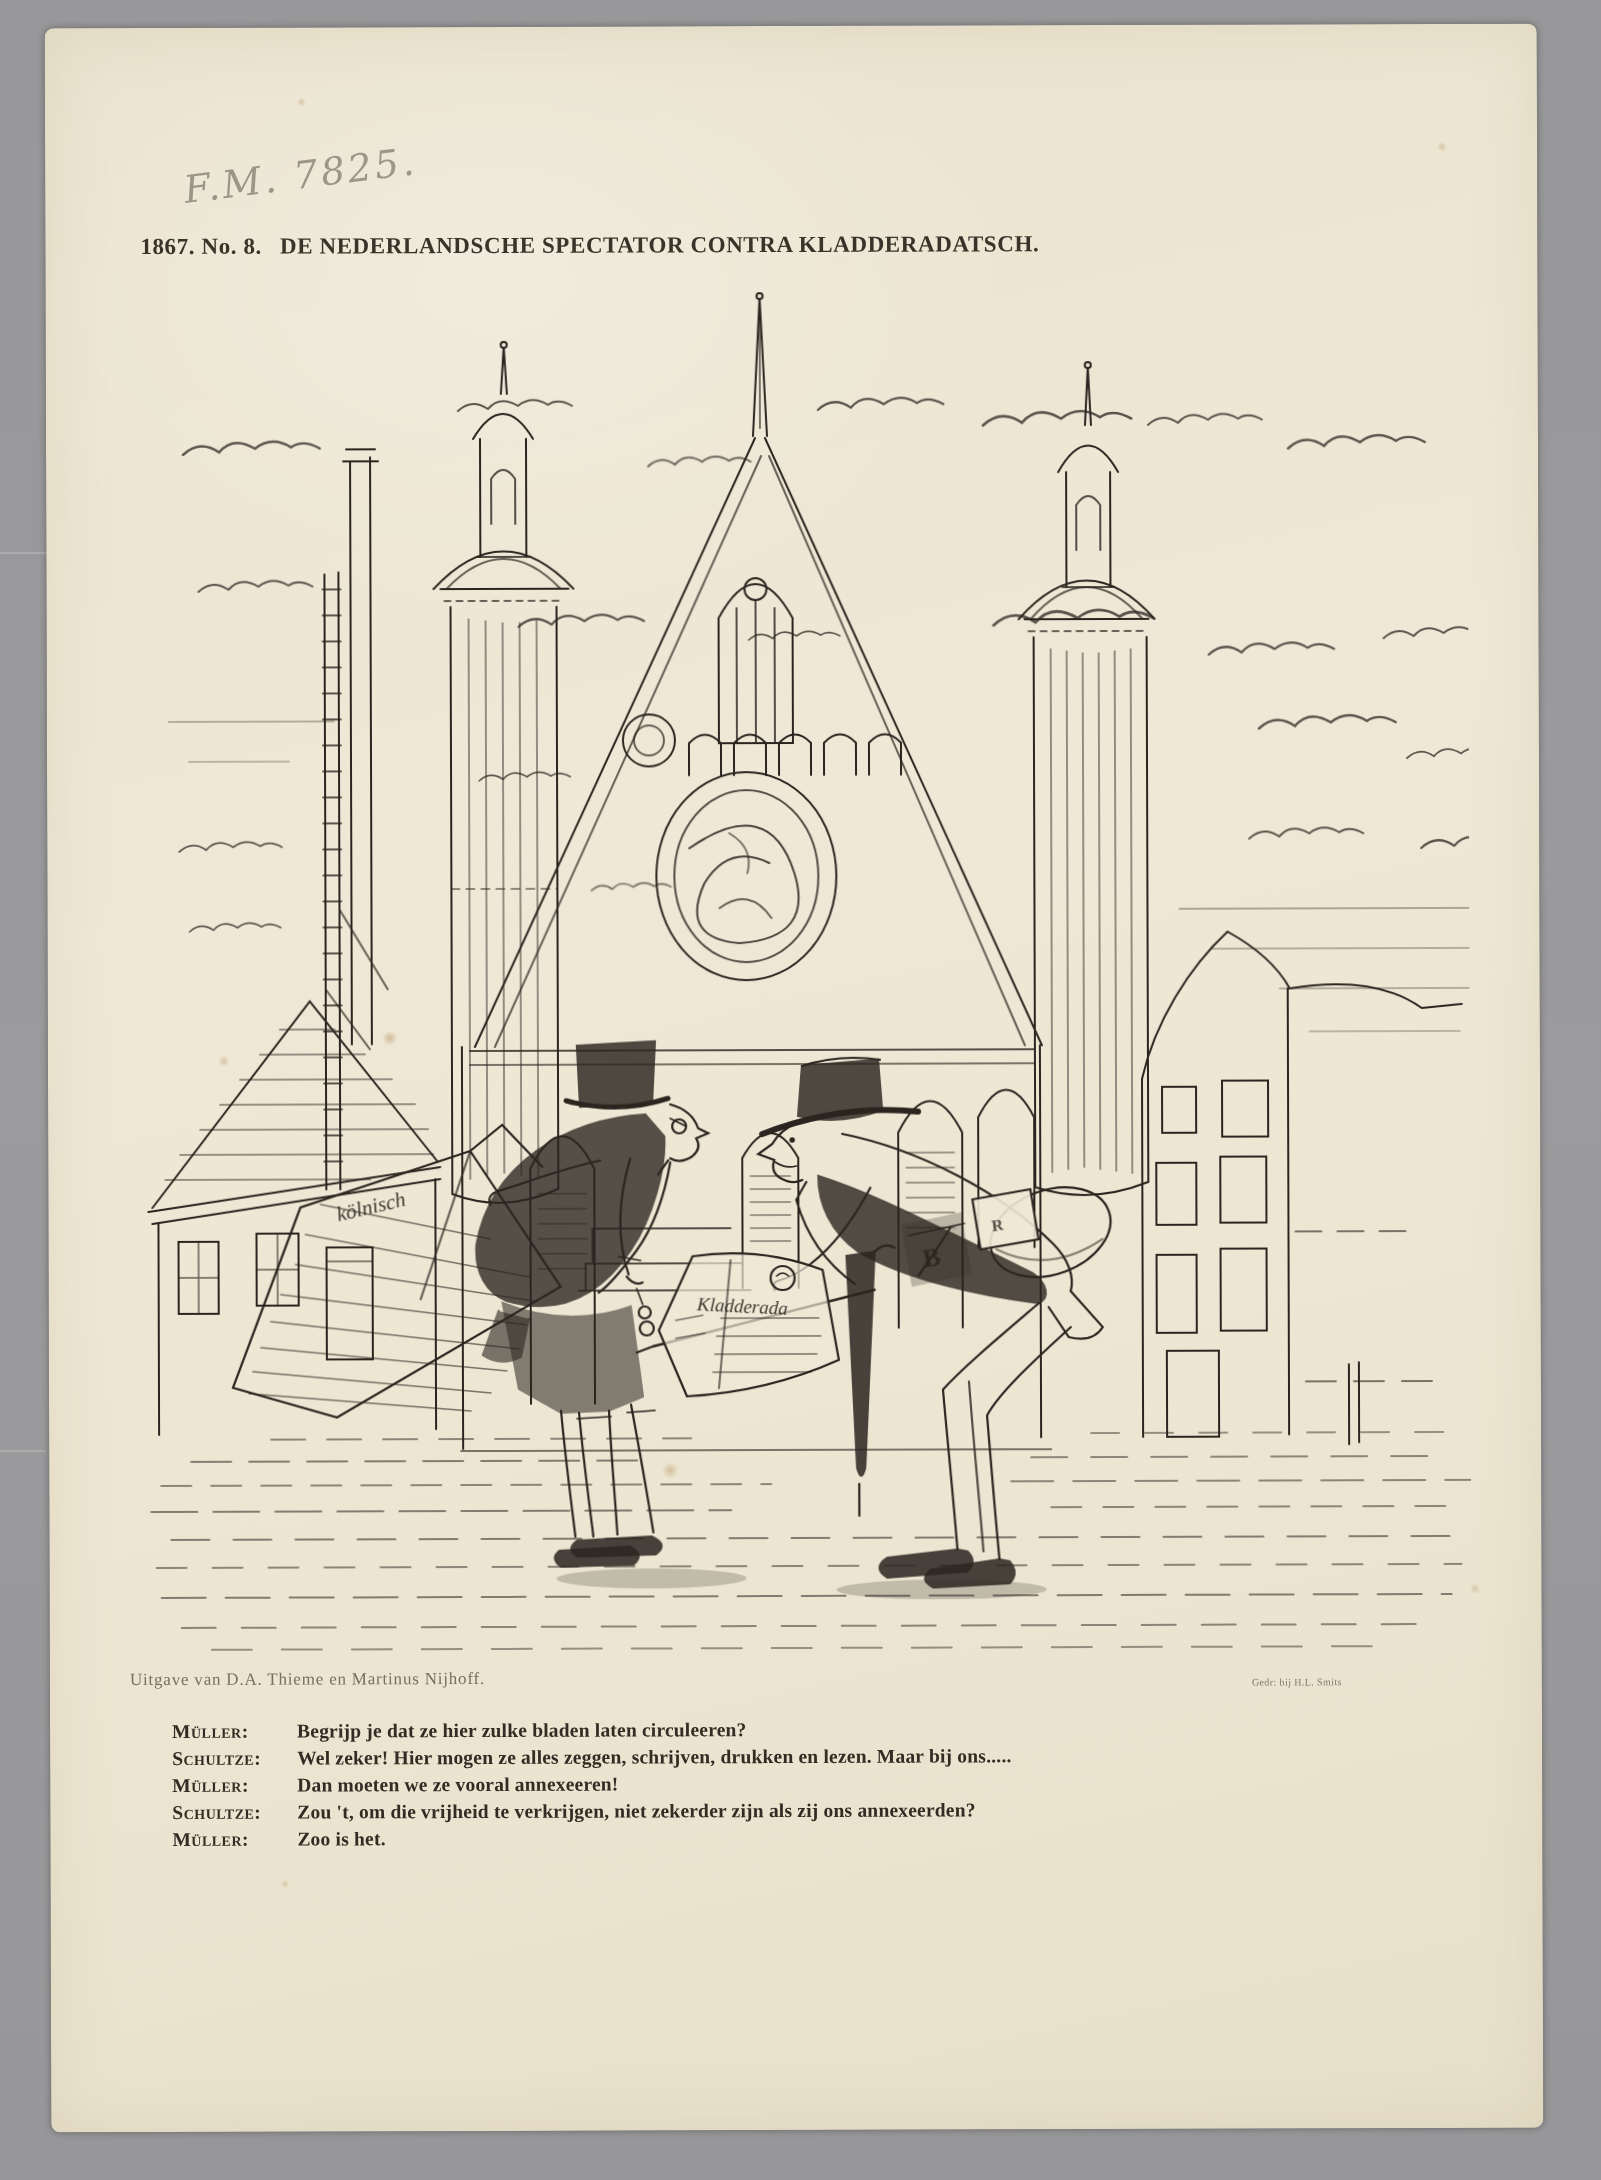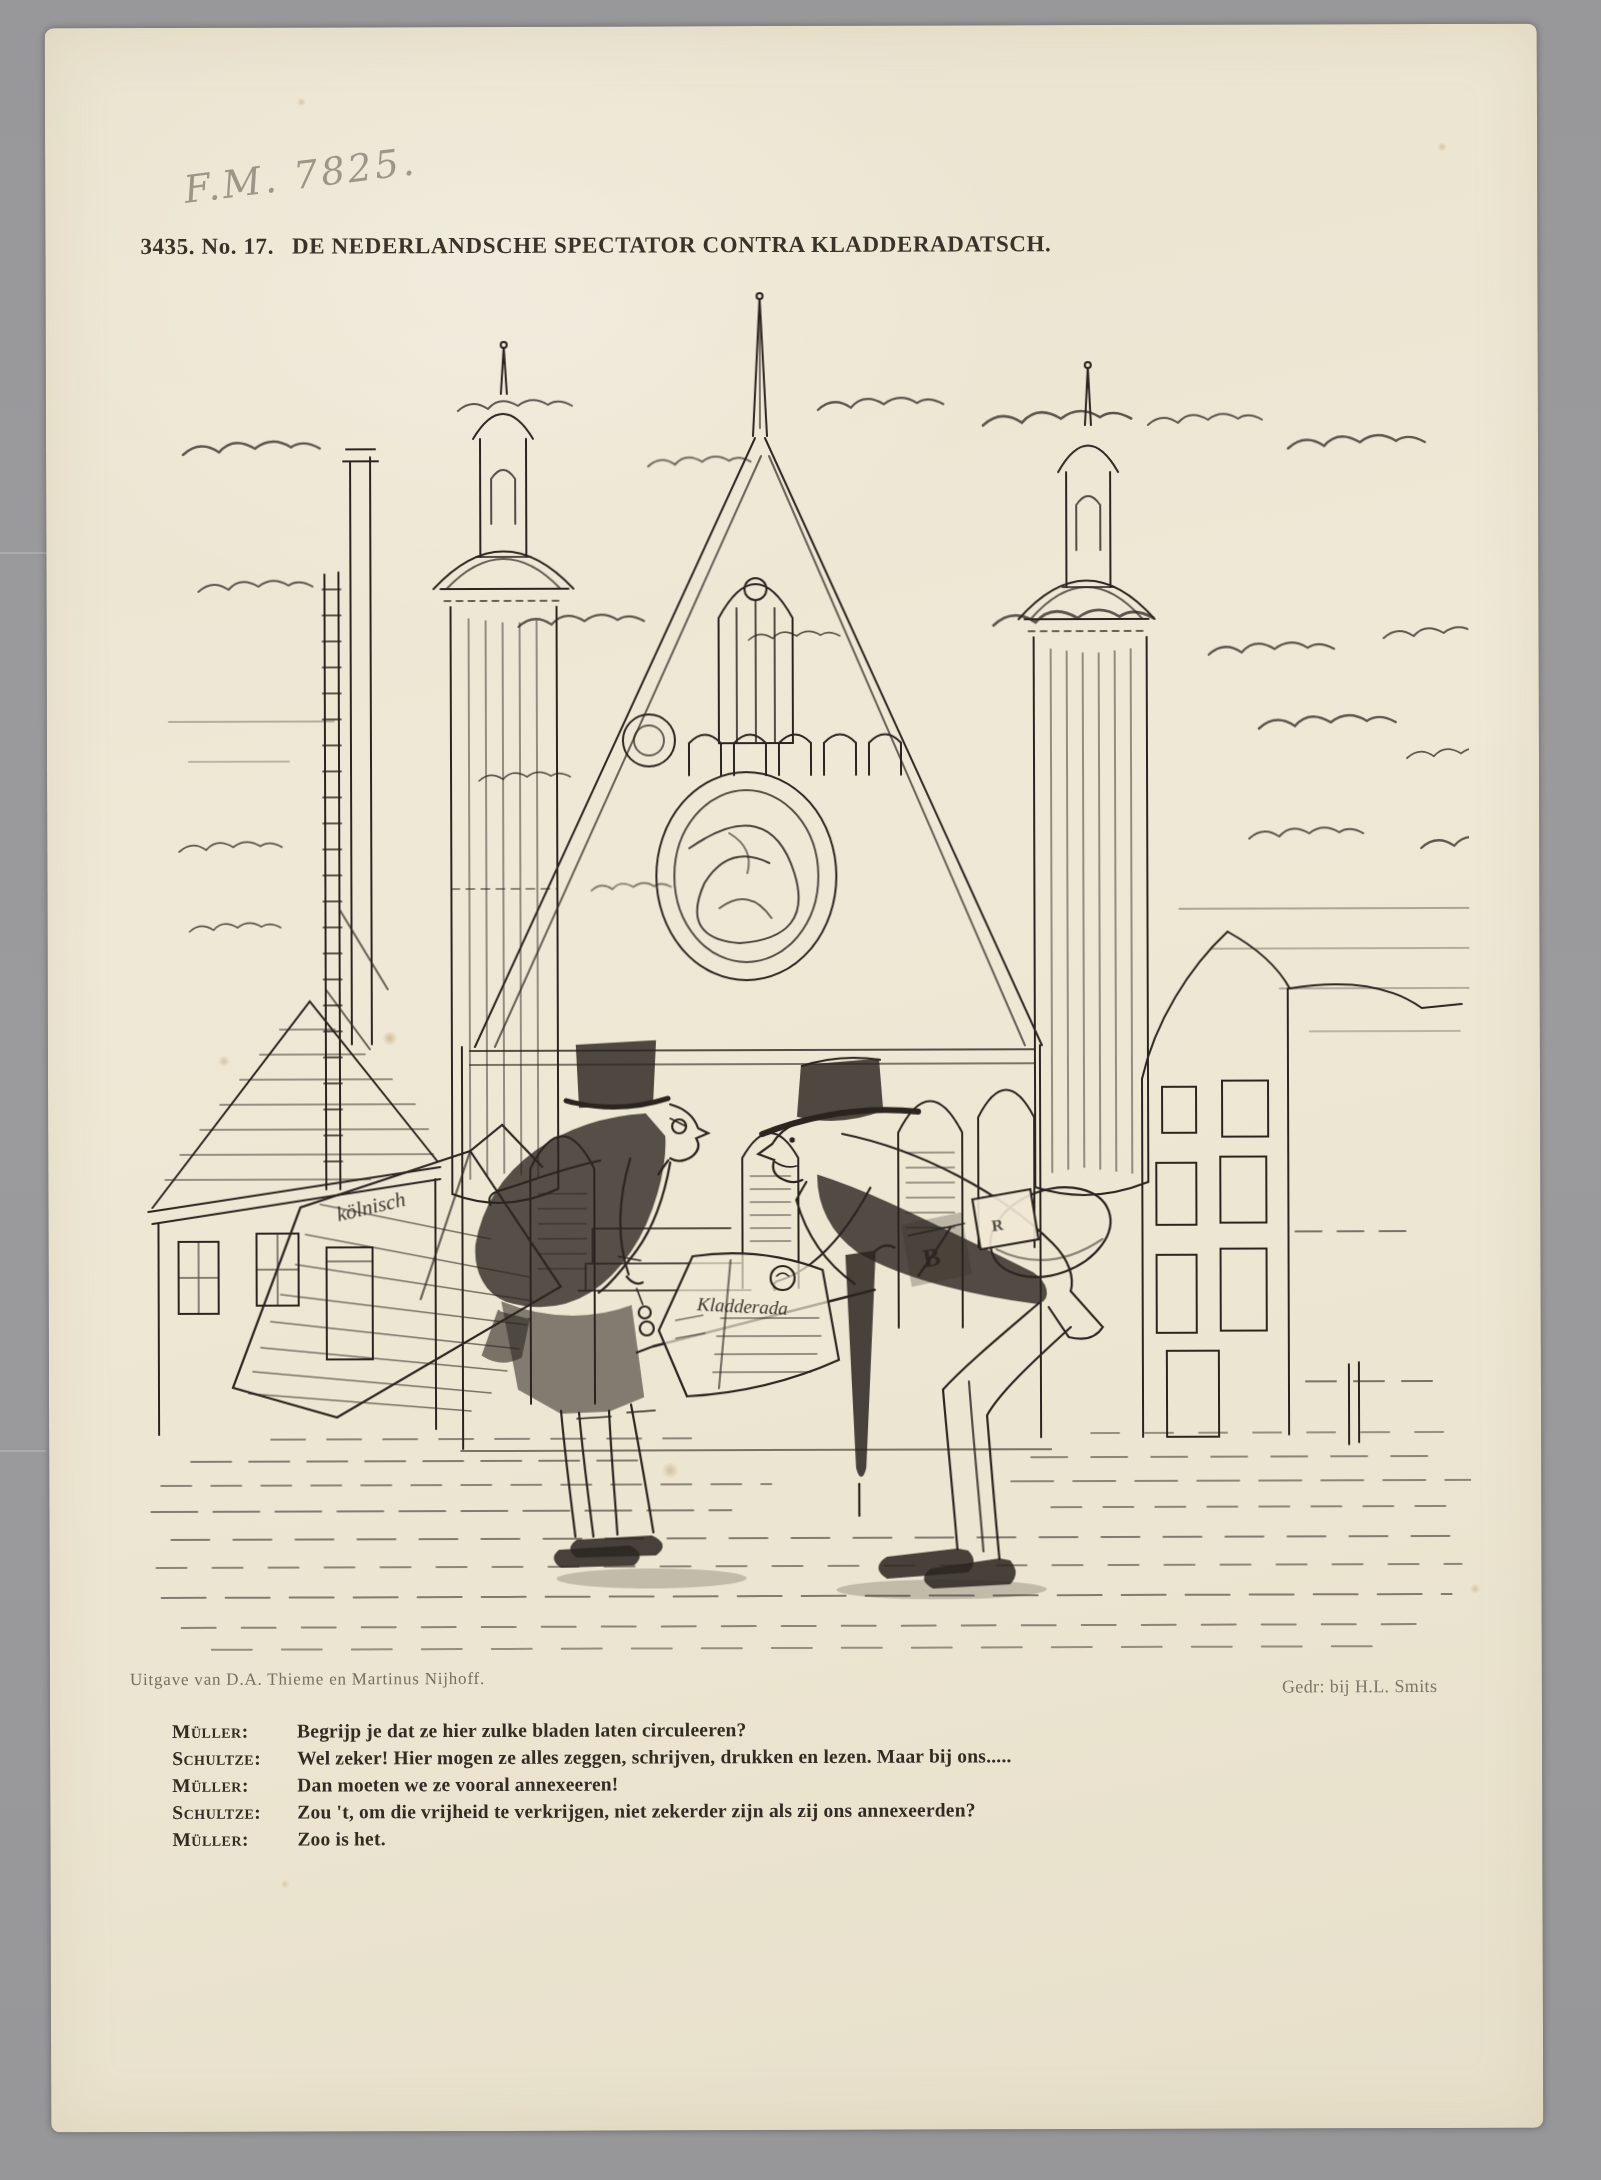--- a/index.html
+++ b/index.html
@@ -30,22 +30,22 @@
     position:absolute;left:95px;top:206px;white-space:nowrap;
     font-weight:700;color:#3a332a;font-size:23px;letter-spacing:.6px;
   }
   .title-line .gap{display:inline-block;width:18px;}
   .drawing{position:absolute;left:82px;top:262px;}
   .imprint-left{
     position:absolute;left:80px;top:1642px;
     font-size:17px;color:#6b6356;letter-spacing:.8px;opacity:.9;white-space:nowrap;
   }
   .imprint-right{
-    position:absolute;left:1232px;top:1652px;
-    font-size:18px;color:#6b6356;letter-spacing:.4px;opacity:.85;white-space:nowrap;
+    position:absolute;left:1202px;top:1652px;
+    font-size:10px;color:#6b6356;letter-spacing:.4px;opacity:.85;white-space:nowrap;
   }
   .dialogue{
     position:absolute;left:122px;top:1694px;width:1250px;
     display:grid;grid-template-columns:125px 1fr;row-gap:7px;
     font-size:19.5px;font-weight:700;color:#332c24;line-height:1.02;
   }
   .speaker{font-variant:small-caps;letter-spacing:.5px;}
   .line-text{letter-spacing:.2px;}
   svg text{font-family:"Liberation Serif", serif;}
 </style>
@@ -60,21 +60,21 @@
   <div class="stain" style="left:334px;top:1004px;width:16px;height:14px;background:radial-gradient(circle,rgba(164,120,58,.4),rgba(164,120,58,0) 70%);"></div>
   <div class="stain" style="left:612px;top:1436px;width:18px;height:16px;background:radial-gradient(circle,rgba(164,120,58,.35),rgba(164,120,58,0) 70%);"></div>
   <div class="stain" style="left:170px;top:1028px;width:12px;height:11px;background:radial-gradient(circle,rgba(164,120,58,.33),rgba(164,120,58,0) 70%);"></div>
   <div class="stain" style="left:1392px;top:118px;width:10px;height:10px;background:radial-gradient(circle,rgba(164,120,58,.3),rgba(164,120,58,0) 70%);"></div>
   <div class="stain" style="left:252px;top:70px;width:9px;height:9px;background:radial-gradient(circle,rgba(164,120,58,.3),rgba(164,120,58,0) 70%);"></div>
   <div class="stain" style="left:1420px;top:1560px;width:11px;height:10px;background:radial-gradient(circle,rgba(164,120,58,.28),rgba(164,120,58,0) 70%);"></div>
   <div class="stain" style="left:230px;top:1852px;width:9px;height:9px;background:radial-gradient(circle,rgba(164,120,58,.25),rgba(164,120,58,0) 70%);"></div>
 
   <div class="handwriting">F.M. 7825.</div>
 
-  <div class="title-line"><span>3435. No. 17.</span><span class="gap"></span><span>DE NEDERLANDSCHE SPECTATOR CONTRA KLADDERADATSCH.</span></div>
+  <div class="title-line"><span>1867. No. 8.</span><span class="gap"></span><span>DE NEDERLANDSCHE SPECTATOR CONTRA KLADDERADATSCH.</span></div>
 
   <svg class="drawing" width="1340" height="1370" viewBox="0 0 1340 1370">
     <defs>
       <path id="cl" d="M0,0 q14,-13 30,-2 q12,-14 30,-3 q14,-11 30,-1 q10,-7 24,1"></path>
     </defs>
 
     <g stroke="#2b2520" fill="none" stroke-width="2" stroke-linecap="round">
 
       <g opacity=".75">
         <use href="#cl" transform="translate(55,165) scale(1.2)"></use>

